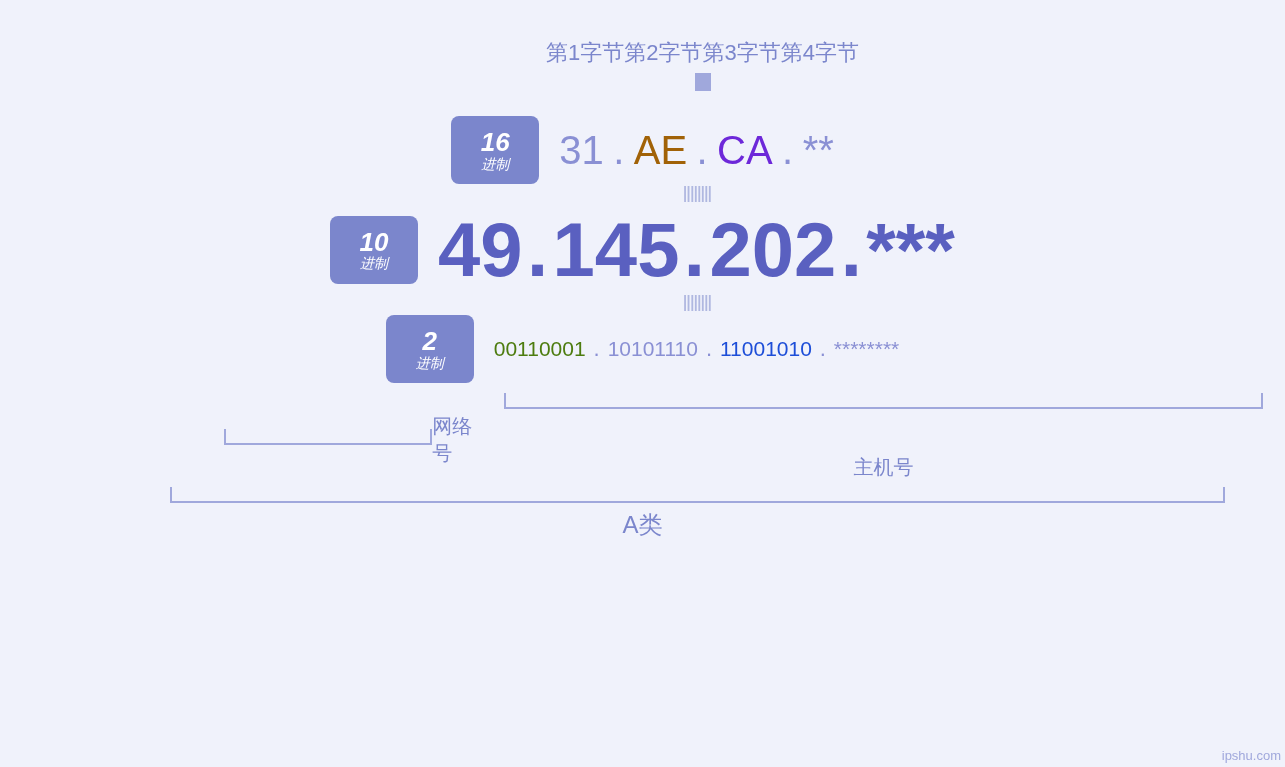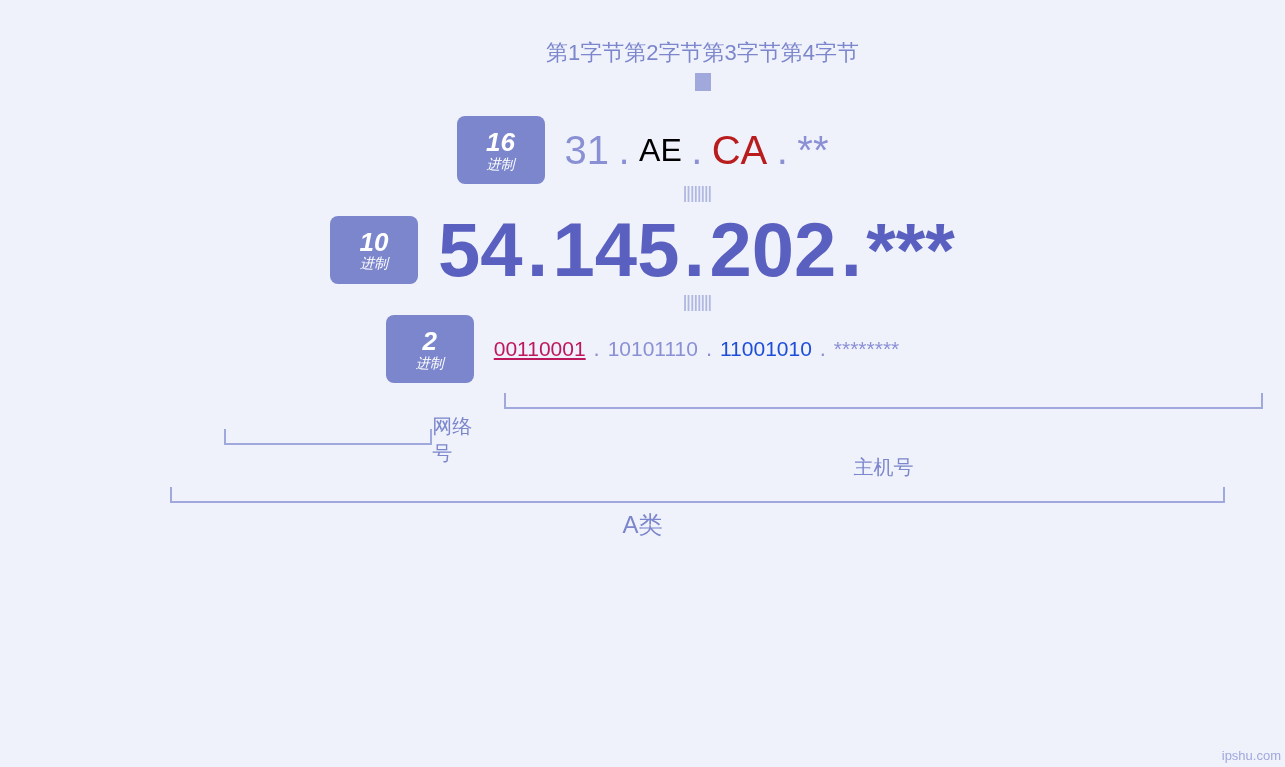--- a/index.html
+++ b/index.html
@@ -179,25 +179,25 @@
     <div class="badge">
       <span class="badge-num">16</span>
       <span class="badge-text">进制</span>
     </div>
     <div class="values-row">
       <div class="v-cell">
         <span style="font-size:40px;color:#8a90d4;">31</span>
       </div>
       <div class="dot" style="font-size:40px;width:30px;">.</div>
       <div class="v-cell">
-        <span style="font-size:32px;color:#000000;">AE</span>
+        <span style="font-size:40px;color:#a16207;">AE</span>
       </div>
       <div class="dot" style="font-size:40px;width:30px;">.</div>
       <div class="v-cell">
-        <span style="font-size:40px;color:#b91c1c;">CA</span>
+        <span style="font-size:40px;color:#6d28d9;">CA</span>
       </div>
       <div class="dot" style="font-size:40px;width:30px;">.</div>
       <div class="v-cell">
         <span style="font-size:40px;color:#8a90d4;">**</span>
       </div>
     </div>
   </div>
 
   <div class="eq-row">
     <div class="eq-cell">
@@ -214,21 +214,21 @@
     </div>
   </div>
 
   <div class="row-container">
     <div class="badge">
       <span class="badge-num">10</span>
       <span class="badge-text">进制</span>
     </div>
     <div class="values-row">
       <div class="v-cell">
-        <span style="font-size:76px;color:#5a60c0;font-weight:bold;">54</span>
+        <span style="font-size:76px;color:#5a60c0;font-weight:bold;">49</span>
       </div>
       <div class="dot" style="font-size:76px;color:#5a60c0;font-weight:bold;width:30px;line-height:1;">.</div>
       <div class="v-cell">
         <span style="font-size:76px;color:#5a60c0;font-weight:bold;">145</span>
       </div>
       <div class="dot" style="font-size:76px;color:#5a60c0;font-weight:bold;width:30px;line-height:1;">.</div>
       <div class="v-cell">
         <span style="font-size:76px;color:#5a60c0;font-weight:bold;">202</span>
       </div>
       <div class="dot" style="font-size:76px;color:#5a60c0;font-weight:bold;width:30px;line-height:1;">.</div>
@@ -253,21 +253,21 @@
     </div>
   </div>
 
   <div class="row-container">
     <div class="badge">
       <span class="badge-num">2</span>
       <span class="badge-text">进制</span>
     </div>
     <div class="values-row">
       <div class="v-cell">
-        <span style="font-size:21px;color:#be185d;text-decoration:underline;">00110001</span>
+        <span style="font-size:21px;color:#4d7c0f;">00110001</span>
       </div>
       <div class="dot" style="font-size:22px;width:22px;">.</div>
       <div class="v-cell">
         <span style="font-size:21px;color:#8a90d4;">10101110</span>
       </div>
       <div class="dot" style="font-size:22px;width:22px;">.</div>
       <div class="v-cell">
         <span style="font-size:21px;color:#1d4ed8;">11001010</span>
       </div>
       <div class="dot" style="font-size:22px;width:22px;">.</div>

